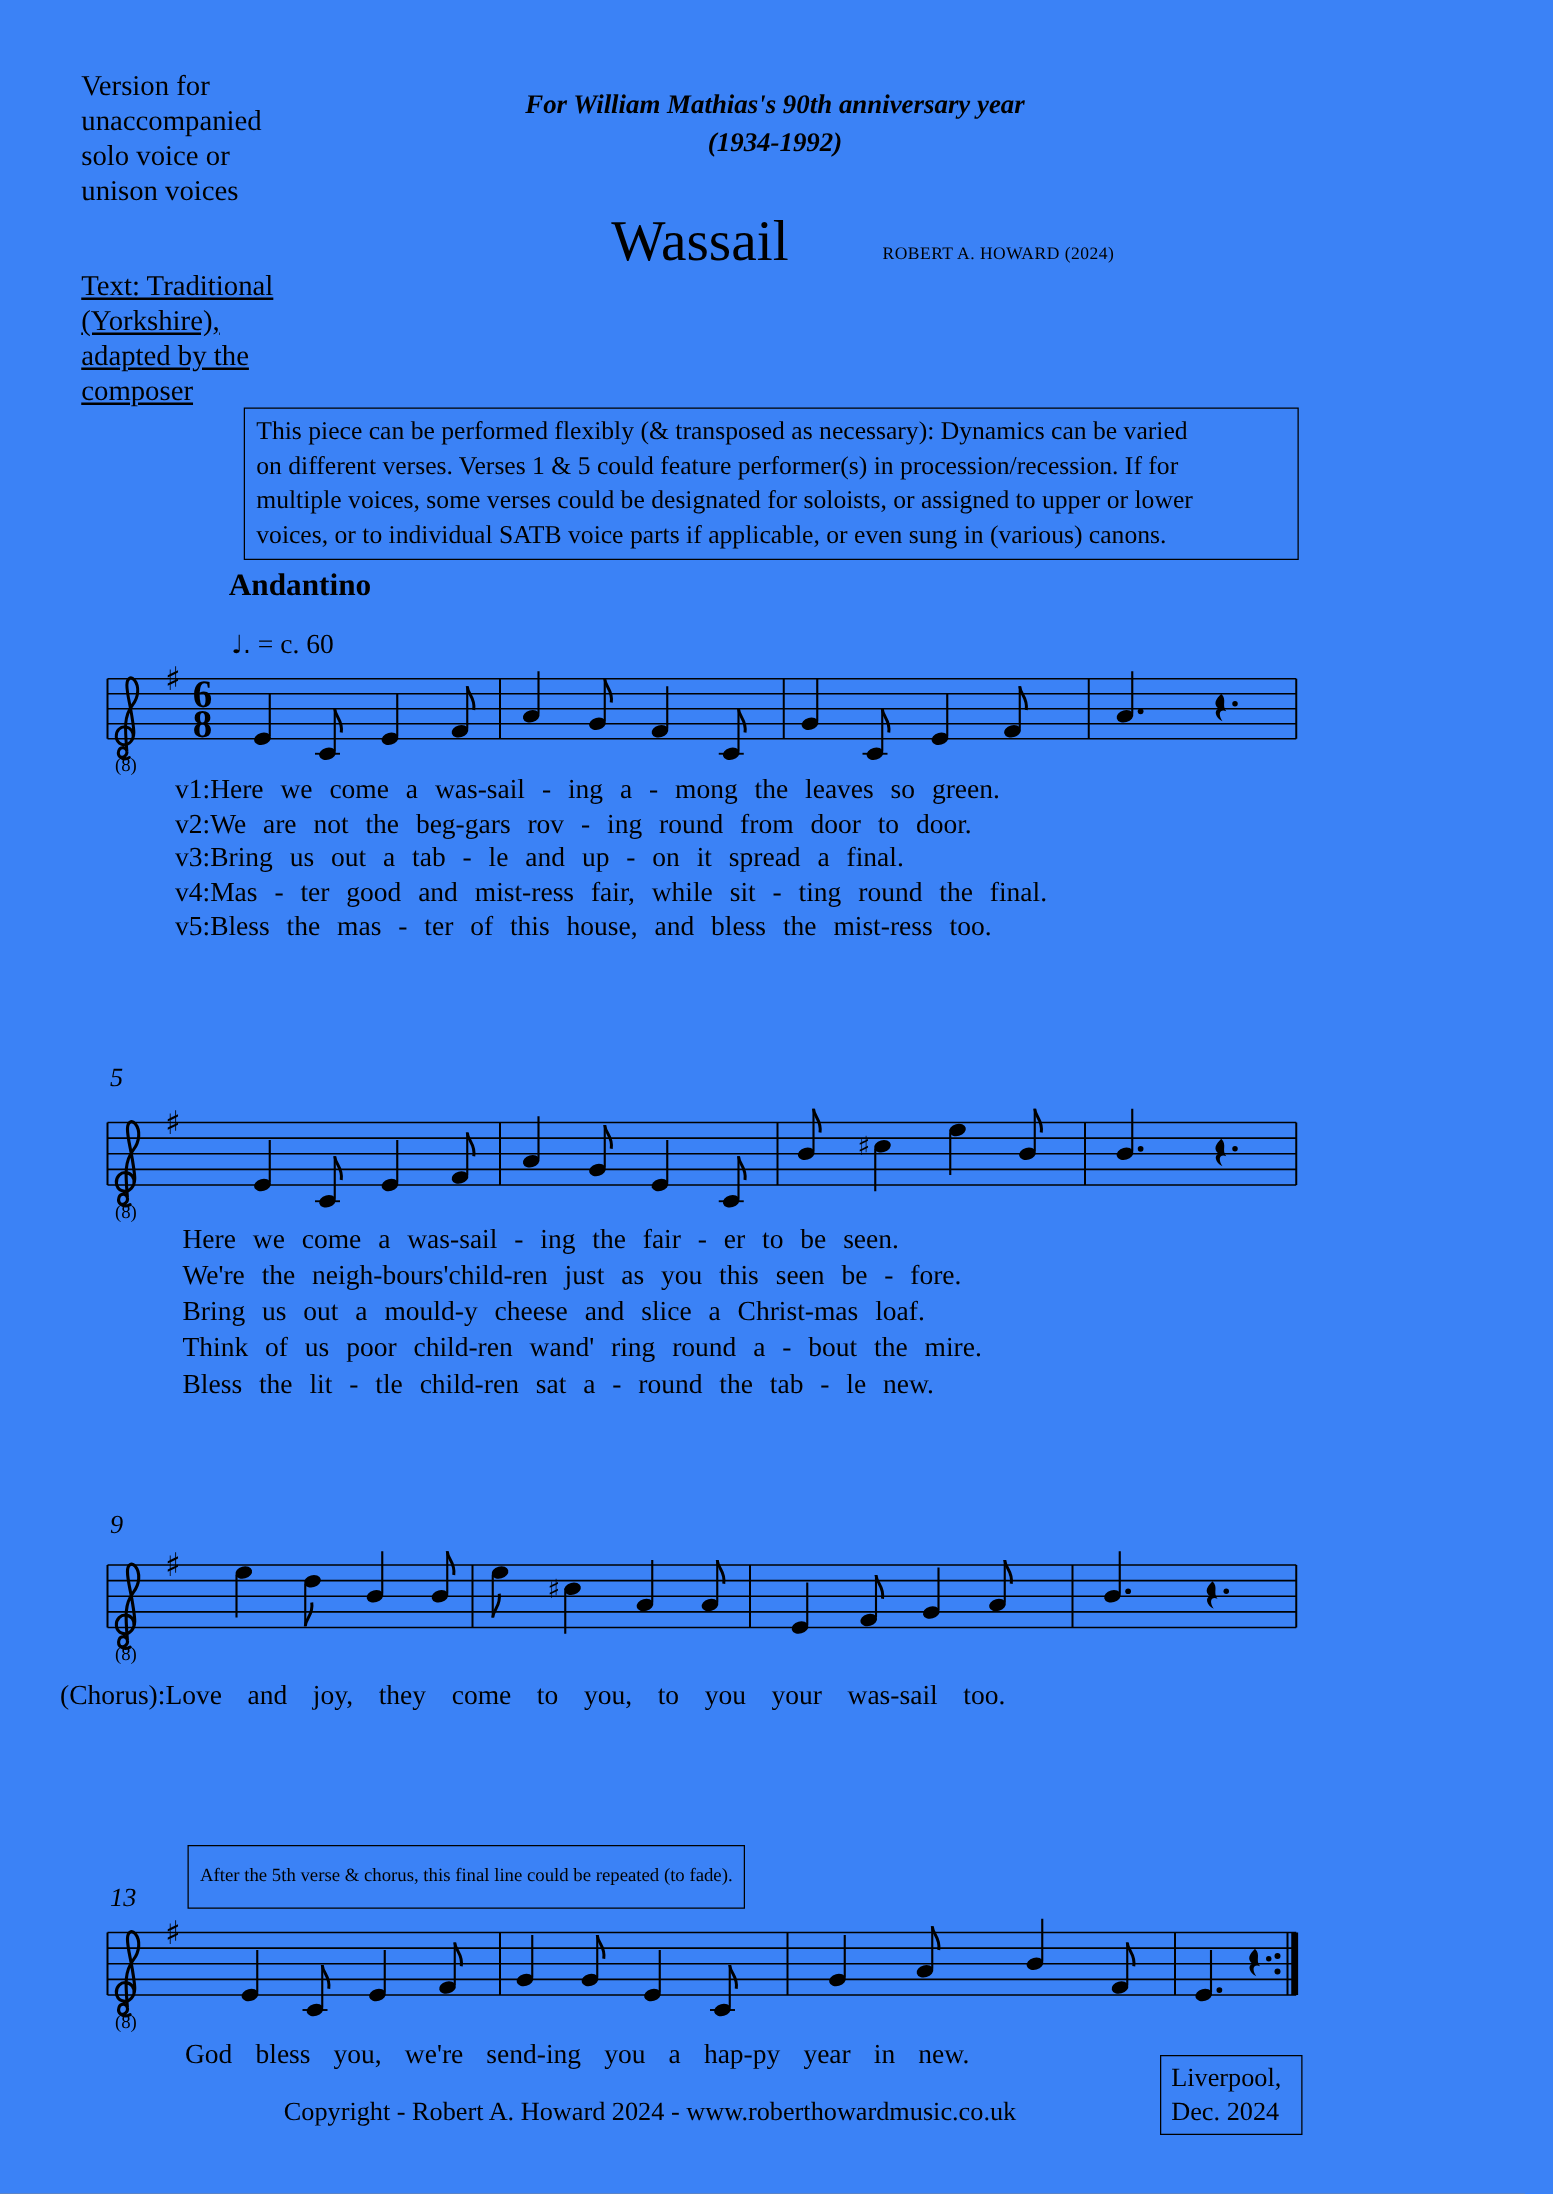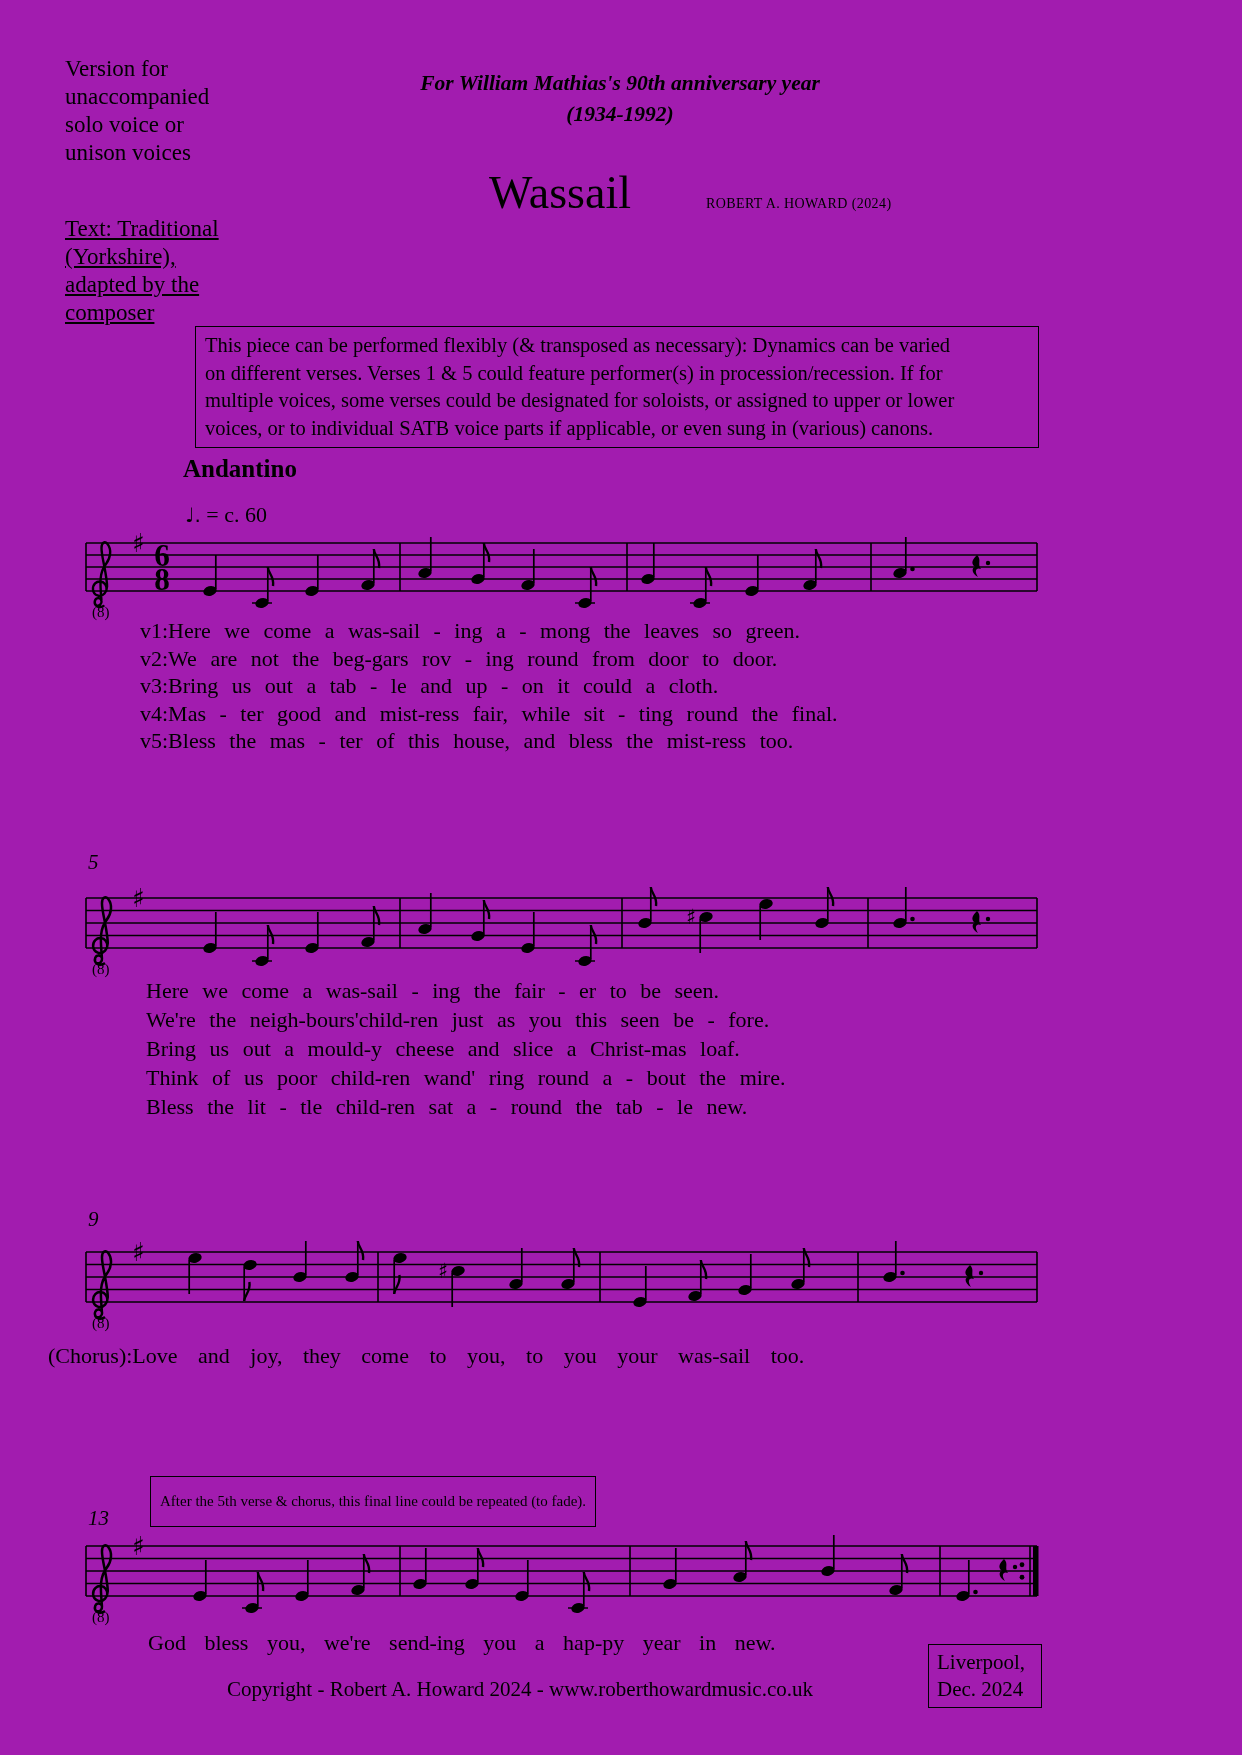--- a/index.html
+++ b/index.html
@@ -1,16 +1,16 @@
 <!DOCTYPE html>
 <html><head>
 <meta charset="utf-8">
 <style>
   html,body{margin:0;padding:0;background:#888;}
-  .page{position:relative;width:1242px;height:1755px;background:#a21caf;margin:0 auto;
+  .page{position:relative;width:1242px;height:1755px;background:#3b82f6;margin:0 auto;
         font-family:"Liberation Serif","DejaVu Serif",serif;color:#000;overflow:hidden;}
   .abs{position:absolute;}
   .blocklines div{font-size:23px;line-height:28px;}
   .dedication{left:300px;top:68px;width:640px;text-align:center;font-style:italic;font-size:21.5px;line-height:31px;font-weight:bold;}
   .title{left:420px;top:166px;width:280px;text-align:center;font-size:46px;}
   .composer{left:706px;top:196px;font-size:14px;letter-spacing:.4px;}
   .notebox{left:195px;top:326px;width:824px;border:1.6px solid #000;padding:5px 9px;}
   .notebox div{font-size:20.5px;line-height:27.5px;}
   .andantino{left:183px;top:455px;font-size:25px;font-weight:bold;}
   .tempo{left:185px;top:502px;font-size:22px;}
@@ -123,21 +123,21 @@
       <ellipse cx="820" cy="105" rx="6.8" ry="4.8" fill="#000" transform="rotate(-15 820 105)"></ellipse>
       <line x1="825.8" y1="103" x2="825.8" y2="69" stroke="#000" stroke-width="1.7"></line>
       <circle cx="832.5" cy="101" r="2.3" fill="#000"></circle>
       <g transform="translate(895, 87)">
         <path d="M 2 0 C 7 5 2 9 6 14 C 1 12 -1 16 3 22 C -3 19 -4 13 0 12 C -5 8 -2 4 2 0 Z" fill="#000"></path>
         <circle cx="13" cy="8" r="2.2" fill="#000"></circle>
       </g>
     </svg>
     <div class="lyric" style="left: 140px; top: 618px; word-spacing: 8px;">v1:Here we come a was-sail - ing a - mong the leaves so green.</div>
     <div class="lyric" style="left: 140px; top: 645.5px; word-spacing: 8px;">v2:We are not the beg-gars rov - ing round from door to door.</div>
-    <div class="lyric" style="left: 140px; top: 673px; word-spacing: 8px;">v3:Bring us out a tab - le and up - on it could a cloth.</div>
+    <div class="lyric" style="left: 140px; top: 673px; word-spacing: 8px;">v3:Bring us out a tab - le and up - on it spread a final.</div>
     <div class="lyric" style="left: 140px; top: 700.5px; word-spacing: 8px;">v4:Mas - ter good and mist-ress fair, while sit - ting round the final.</div>
     <div class="lyric" style="left: 140px; top: 728px; word-spacing: 8px;">v5:Bless the mas - ter of this house, and bless the mist-ress too.</div>
     <svg width="965" height="165" viewBox="0 0 965 165" style="left: 80px; top: 823px;">
       <line x1="6" y1="75" x2="957" y2="75" stroke="#000" stroke-width="1.3"></line>
       <line x1="6" y1="87.5" x2="957" y2="87.5" stroke="#000" stroke-width="1.3"></line>
       <line x1="6" y1="100" x2="957" y2="100" stroke="#000" stroke-width="1.3"></line>
       <line x1="6" y1="112.5" x2="957" y2="112.5" stroke="#000" stroke-width="1.3"></line>
       <line x1="6" y1="125" x2="957" y2="125" stroke="#000" stroke-width="1.3"></line>
       <line x1="6" y1="75" x2="6" y2="125" stroke="#000" stroke-width="1.6"></line>
       <line x1="320" y1="75" x2="320" y2="125" stroke="#000" stroke-width="1.6"></line>

